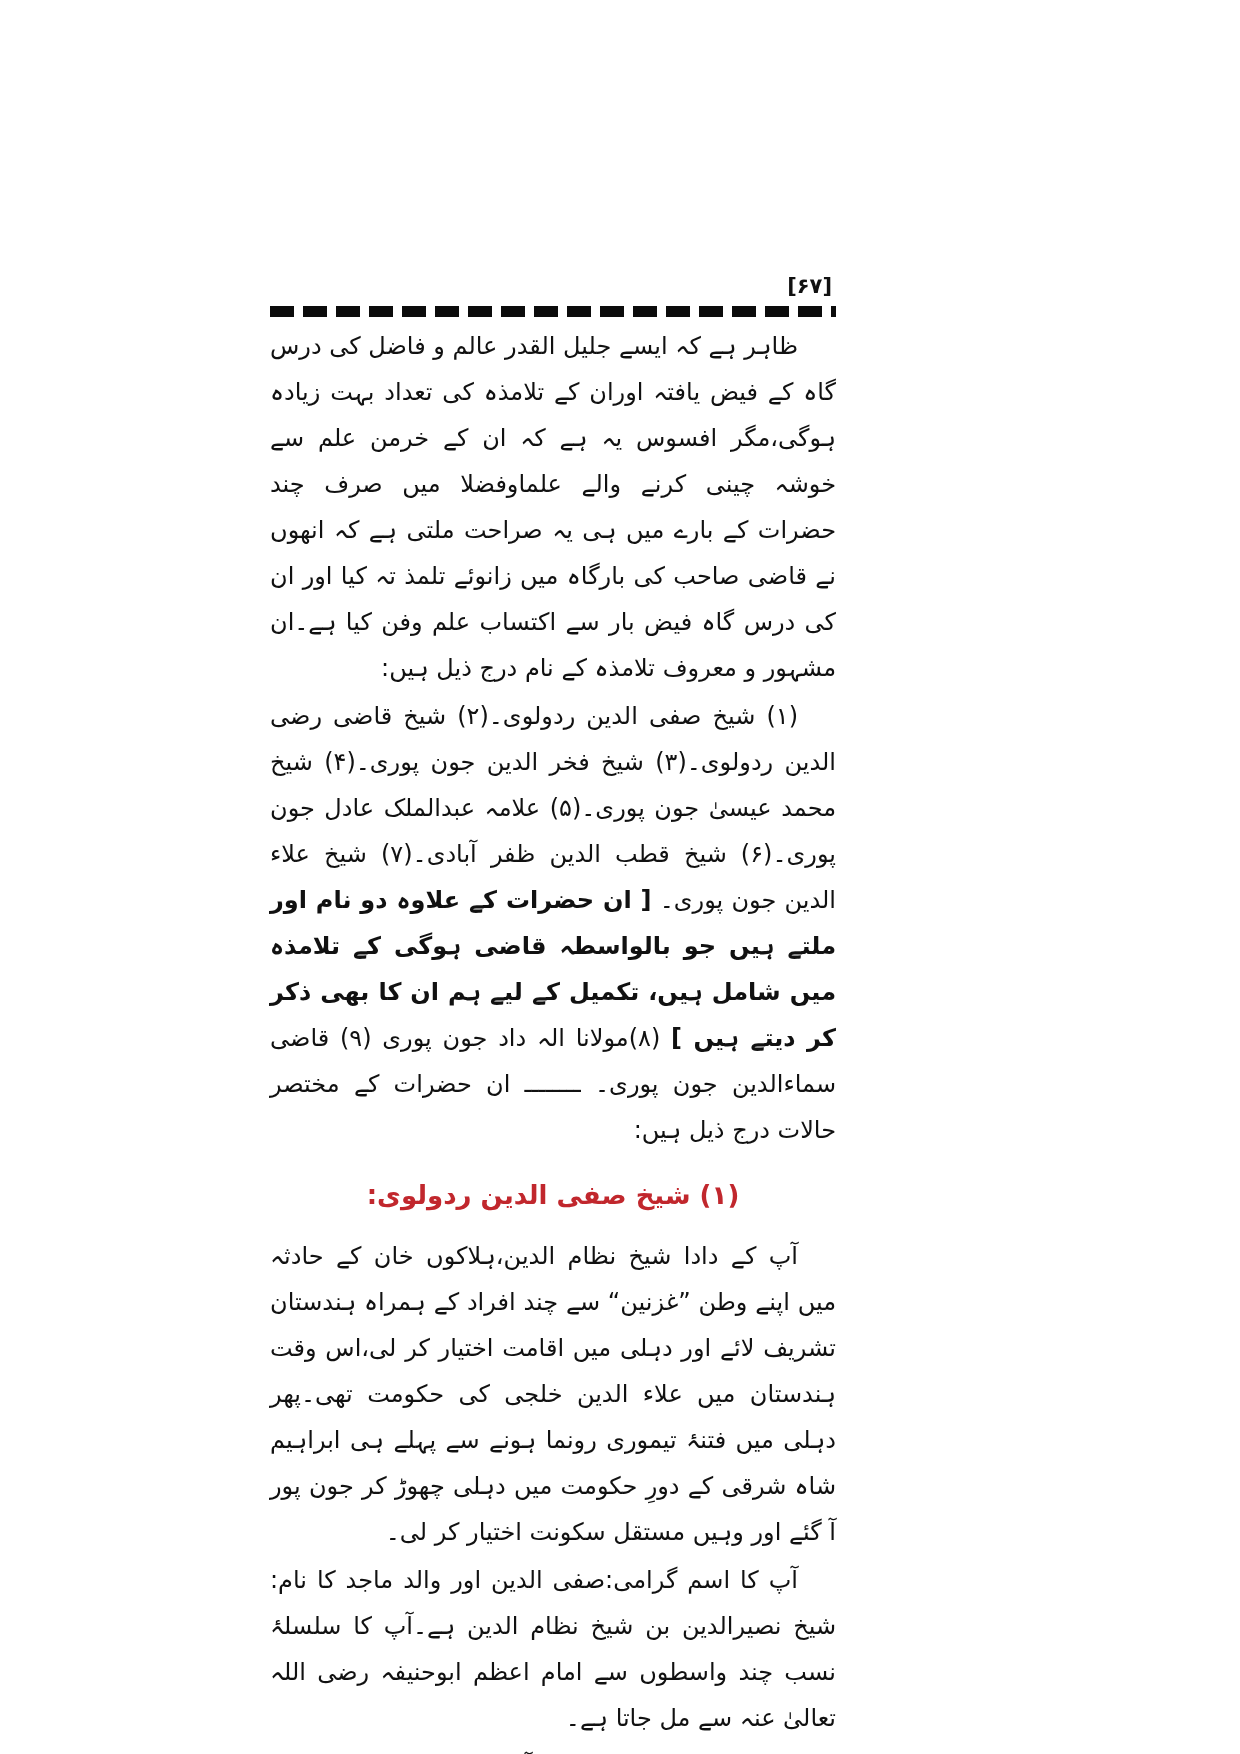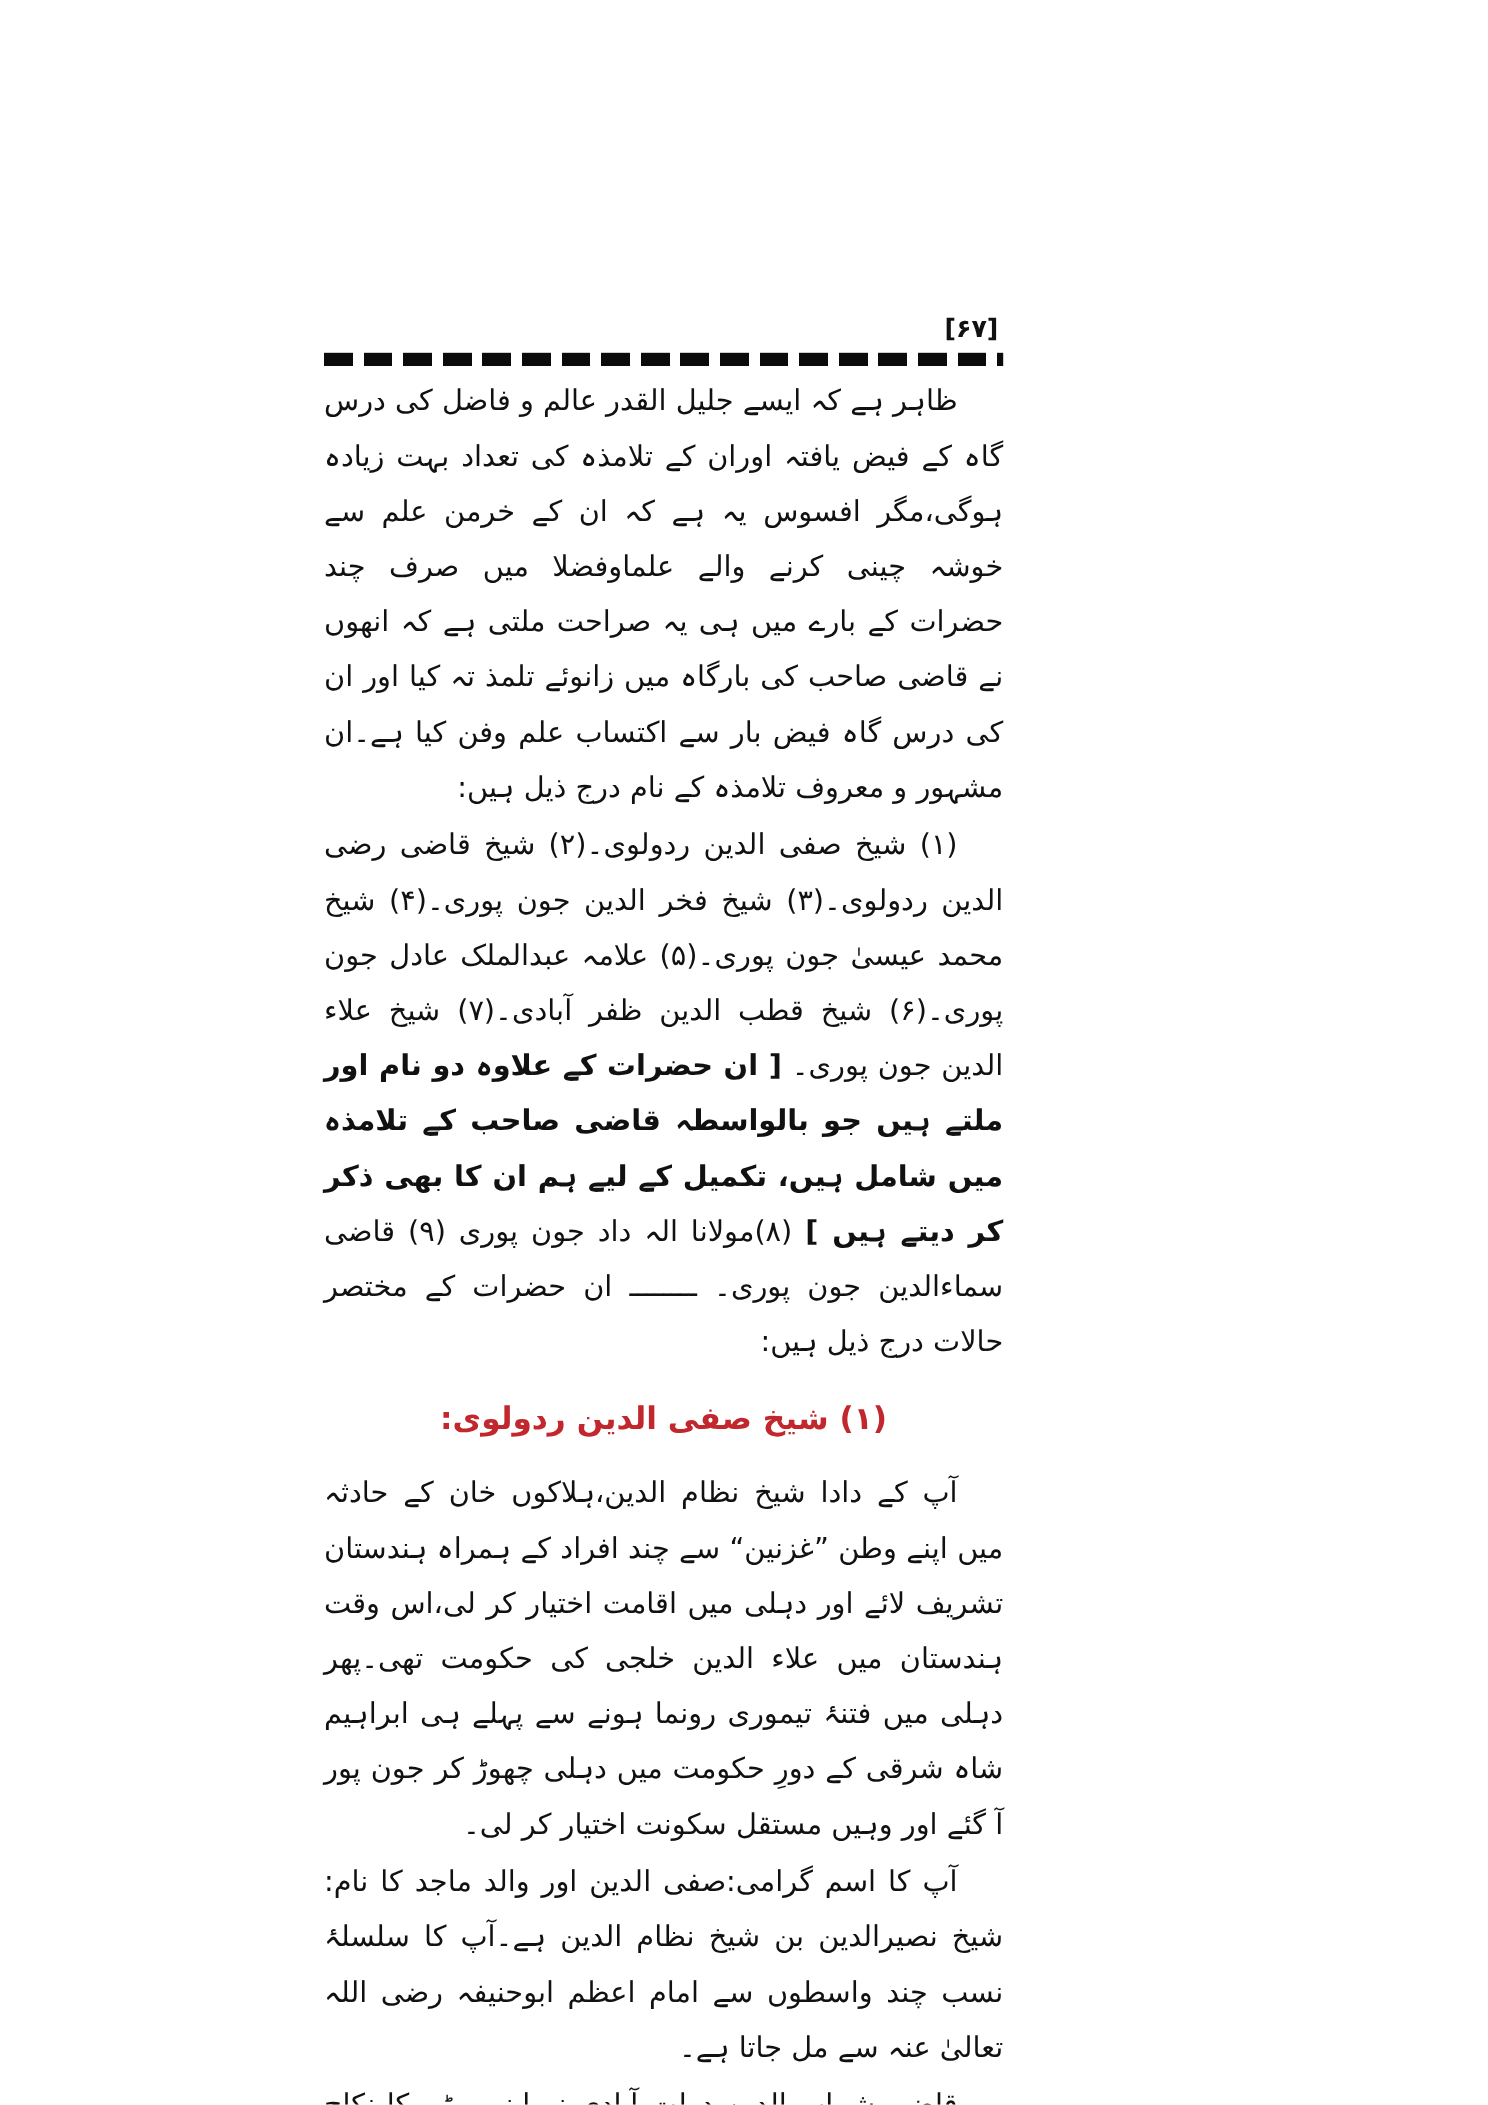--- a/index.html
+++ b/index.html
@@ -33,20 +33,21 @@
   }
   .running-title {
     direction: rtl;
     white-space: nowrap;
   }
   .page-number {
     direction: ltr;
     font-size: 21px;
     letter-spacing: 2px;
     padding-left: 8px;
+    margin-top: 12px;
   }
   .dash-divider {
     height: 11px;
     background: repeating-linear-gradient(to right, #0b0b0b 0px, #0b0b0b 24px, transparent 24px, transparent 33px);
     margin: 2px 0 6px 0;
   }
   .body-text {
     direction: rtl;
     text-align: justify;
   }
@@ -84,21 +85,21 @@
     </div>
 
     <div class="dash-divider top"></div>
 
     <div class="body-text">
 
       <p class="para indent">ظاہر ہے کہ ایسے جلیل القدر عالم و فاضل کی درس گاہ کے فیض یافتہ اوران کے تلامذہ کی تعداد بہت زیادہ ہوگی،مگر افسوس یہ ہے کہ ان کے خرمن علم سے خوشہ چینی کرنے والے علماوفضلا میں صرف چند حضرات کے بارے میں ہی یہ صراحت ملتی ہے کہ انھوں نے قاضی صاحب کی بارگاہ میں زانوئے تلمذ تہ کیا اور ان کی درس گاہ فیض بار سے اکتساب علم وفن کیا ہے۔ان مشہور و معروف تلامذہ کے نام درج ذیل ہیں:</p>
 
       <p class="para indent">
         <span>(۱) شیخ صفی الدین ردولوی۔(۲) شیخ قاضی رضی الدین ردولوی۔(۳) شیخ فخر الدین جون پوری۔(۴) شیخ محمد عیسیٰ جون پوری۔(۵) علامہ عبدالملک عادل جون پوری۔(۶) شیخ قطب الدین ظفر آبادی۔(۷) شیخ علاء الدین جون پوری۔</span>
-        <span class="bold-seg">[ ان حضرات کے علاوہ دو نام اور ملتے ہیں جو بالواسطہ قاضی صاحب کے تلامذہ میں شامل ہیں، تکمیل کے لیے ہم ان کا بھی ذکر کر دیتے ہیں ]</span>
+        <span class="bold-seg">[ ان حضرات کے علاوہ دو نام اور ملتے ہیں جو بالواسطہ قاضی ہوگی کے تلامذہ میں شامل ہیں، تکمیل کے لیے ہم ان کا بھی ذکر کر دیتے ہیں ]</span>
         <span>(۸)مولانا الہ داد جون پوری (۹) قاضی سماءالدین جون پوری۔ ــــــــ ان حضرات کے مختصر حالات درج ذیل ہیں:</span>
       </p>
 
       <h2 class="red-heading" style="color: rgb(193, 39, 45);">(۱) شیخ صفی الدین ردولوی:</h2>
 
       <p class="para indent">آپ کے دادا شیخ نظام الدین،ہلاکوں خان کے حادثہ میں اپنے وطن ”غزنین“ سے چند افراد کے ہمراہ ہندستان تشریف لائے اور دہلی میں اقامت اختیار کر لی،اس وقت ہندستان میں علاء الدین خلجی کی حکومت تھی۔پھر دہلی میں فتنۂ تیموری رونما ہونے سے پہلے ہی ابراہیم شاہ شرقی کے دورِ حکومت میں دہلی چھوڑ کر جون پور آ گئے اور وہیں مستقل سکونت اختیار کر لی۔</p>
 
       <p class="para indent">آپ کا اسم گرامی:صفی الدین اور والد ماجد کا نام: شیخ نصیرالدین بن شیخ نظام الدین ہے۔آپ کا سلسلۂ نسب چند واسطوں سے امام اعظم ابوحنیفہ رضی اللہ تعالیٰ عنہ سے مل جاتا ہے۔</p>
 
       <p class="para indent">قاضی شہاب الدین دولت آبادی نے اپنی بیٹی کا نکاح آپ کے بیٹے شیخ نصیرالدین سے کر دیا تھا،ان سے تین بیٹے پیدا ہوئے: صفی الدین ،فخر الدین اور رضی</p>

